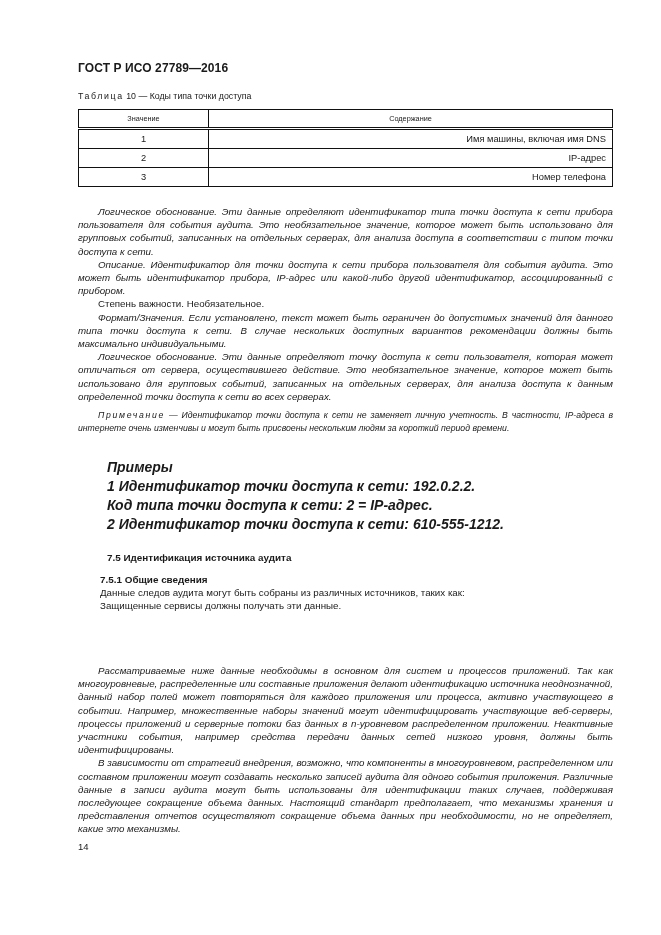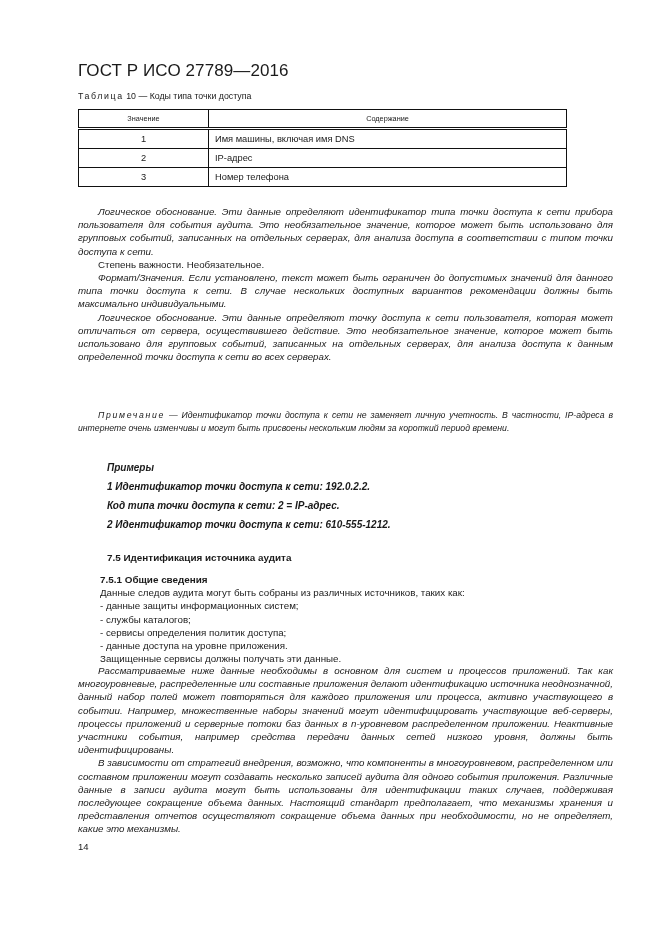--- a/index.html
+++ b/index.html
@@ -1,35 +1,35 @@
 <!DOCTYPE html>
 <html><head>
 <meta charset="utf-8">
 <style>
   html, body { margin: 0; padding: 0; background: #ffffff; }
   body { width: 661px; height: 935px; position: relative; overflow: hidden;
          font-family: "Liberation Sans", sans-serif; color: #1a1a1a; }
   .page { position: absolute; left: 0; top: 0; width: 661px; height: 935px; }
-  .hdr { position: absolute; left: 78px; top: 61px; font-size: 17px; font-weight: normal; letter-spacing: 0.1px; }
+  .hdr { position: absolute; left: 78px; top: 61px; font-size: 12px; font-weight: bold; letter-spacing: 0.1px; }
   .tcap { position: absolute; left: 78px; top: 91px; font-size: 8.8px; }
   .tcap .sp { letter-spacing: 1.6px; }
-  table.codes { position: absolute; left: 78px; top: 109px; width: 489px; border-collapse: collapse; font-size: 9.3px; }
+  table.codes { position: absolute; left: 78px; top: 109px; width: 535px; border-collapse: collapse; font-size: 9.3px; }
   table.codes td, table.codes th { border: 1px solid #111; height: 18px; padding: 0 6px; }
   table.codes th { font-weight: normal; font-size: 7.3px; height: 17px; border-bottom: 3px double #111; }
   table.codes td.c1 { text-align: center; width: 117px; }
   table.codes th.c1 { width: 117px; }
-  table.codes td.c2 { text-align: left; }
+  table.codes td.c2 { text-align: right; }
   table.codes th.c2 { text-align: center; }
   .body { position: absolute; left: 78px; width: 535px; font-size: 9.75px; line-height: 13.2px; text-align: justify; }
   .body p { margin: 0; text-indent: 20px; }
   .body p.last { text-align-last: left; font-style: italic; }
   .sect { font-weight: bold; }
   .note { font-size: 8.7px; line-height: 12.5px; }
   .note .sp { letter-spacing: 1.7px; }
-  .ex { font-weight: bold; font-style: italic; font-size: 10px; line-height: 19px; padding-left: 29px; }
+  .ex { font-weight: bold; font-style: italic; font-size: 14px; line-height: 19px; padding-left: 29px; }
   .bold-h { font-weight: bold; font-size: 9.9px; }
   .list li { list-style: none; margin: 0; padding: 0; }
   ul.list { margin: 0; padding: 0; }
   .pnum { position: absolute; left: 78px; top: 841px; font-size: 9.5px; }
 </style>
 </head>
 <body>
 
 <div class="page">
 
@@ -58,20 +58,21 @@
       </tr>
       <tr>
         <td class="c1">3</td>
         <td class="c2">Номер телефона</td>
       </tr>
     </tbody>
   </table>
 
   <div class="body" style="top:205px;">
     <p class="last">Логическое обоснование. Эти данные определяют идентификатор типа точки доступа к сети прибора пользователя для события аудита. Это необязательное значение, которое может быть использовано для групповых событий, записанных на отдельных серверах, для анализа доступа в соответствии с типом точки доступа к сети.</p>
+    <p class="last">Описание. Идентификатор для точки доступа к сети прибора пользователя для события аудита. Это может быть идентификатор прибора, IP-адрес или какой-либо другой идентификатор, ассоциированный с прибором.</p>
     <p>Степень важности. Необязательное.</p>
     <p class="last">Формат/Значения. Если установлено, текст может быть ограничен до допустимых значений для данного типа точки доступа к сети. В случае нескольких доступных вариантов рекомендации должны быть максимально индивидуальными.</p>
     <p class="last">Логическое обоснование. Эти данные определяют точку доступа к сети пользователя, которая может отличаться от сервера, осуществившего действие. Это необязательное значение, которое может быть использовано для групповых событий, записанных на отдельных серверах, для анализа доступа к данным определенной точки доступа к сети во всех серверах.</p>
   </div>
 
   <div class="body note" style="top:409px;">
     <p class="last"><span class="sp">Примечание</span> <span>— Идентификатор точки доступа к сети не заменяет личную учетность. В частности, IP-адреса в интернете очень изменчивы и могут быть присвоены нескольким людям за короткий период времени.</span></p>
   </div>
 
   <div class="body ex" style="top:458px;">
@@ -81,26 +82,20 @@
     <div>2 Идентификатор точки доступа к сети: 610-555-1212.</div>
   </div>
 
   <div class="body" style="top:551px; left:107px; width:506px;">
     <div class="bold-h">7.5 Идентификация источника аудита</div>
   </div>
 
   <div class="body" style="top:573px; left:100px; width:506px;">
     <div class="bold-h">7.5.1 Общие сведения</div>
     <div>Данные следов аудита могут быть собраны из различных источников, таких как:</div>
-    <ul class="list">
-      <li>- данные защиты информационных систем;</li>
-      <li>- службы каталогов;</li>
-      <li>- сервисы определения политик доступа;</li>
-      <li>- данные доступа на уровне приложения.</li>
-    </ul>
     <div>Защищенные сервисы должны получать эти данные.</div>
   </div>
 
   <div class="body" style="top:664px;">
     <p class="last">Рассматриваемые ниже данные необходимы в основном для систем и процессов приложений. Так как многоуровневые, распределенные или составные приложения делают идентификацию источника неоднозначной, данный набор полей может повторяться для каждого приложения или процесса, активно участвующего в событии. Например, множественные наборы значений могут идентифицировать участвующие веб-серверы, процессы приложений и серверные потоки баз данных в n-уровневом распределенном приложении. Неактивные участники события, например средства передачи данных сетей низкого уровня, должны быть идентифицированы.</p>
     <p class="last">В зависимости от стратегий внедрения, возможно, что компоненты в многоуровневом, распределенном или составном приложении могут создавать несколько записей аудита для одного события приложения. Различные данные в записи аудита могут быть использованы для идентификации таких случаев, поддерживая последующее сокращение объема данных. Настоящий стандарт предполагает, что механизмы хранения и представления отчетов осуществляют сокращение объема данных при необходимости, но не определяет, какие это механизмы.</p>
   </div>
 
   <div class="pnum">14</div>
 </div>

